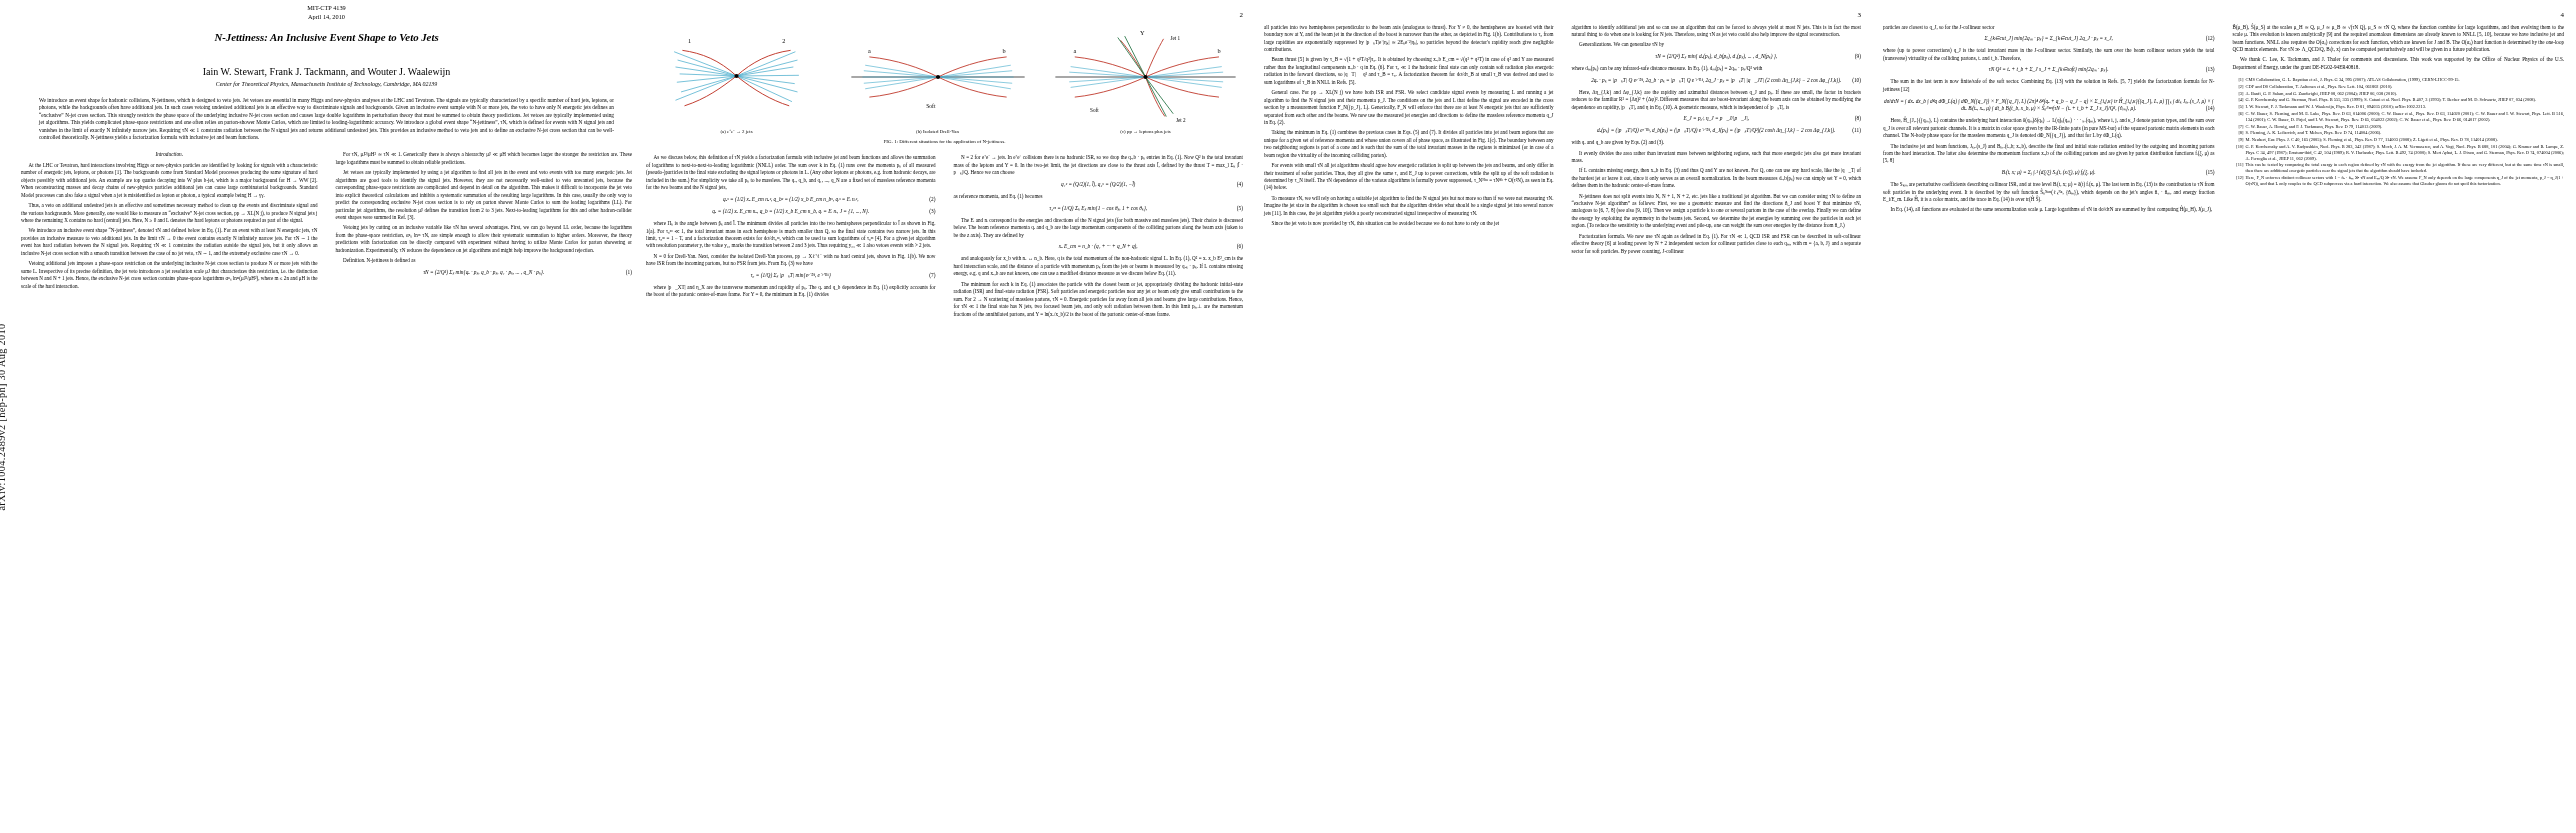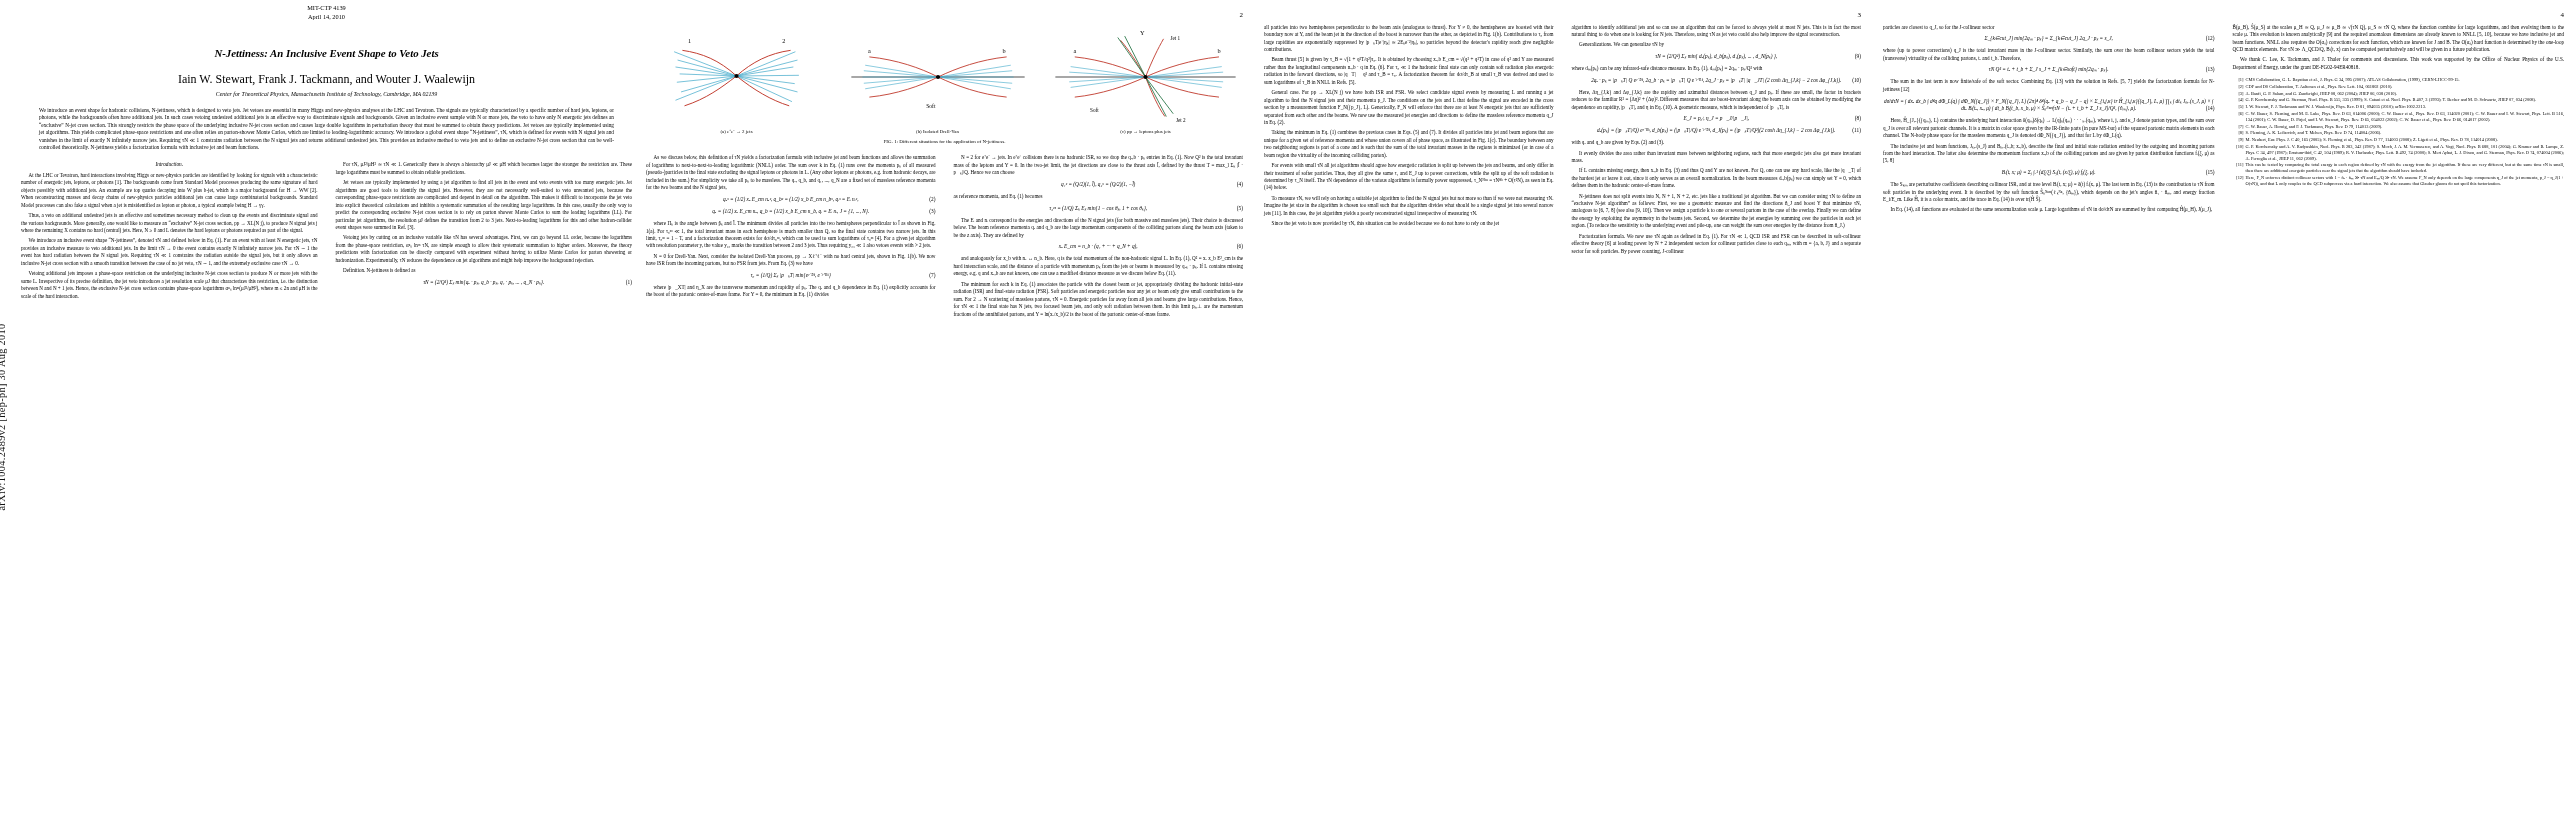--- a/index.html
+++ b/index.html
@@ -55,26 +55,26 @@
   .pg-num {
     position: absolute;
     top: 11px;
     font-size: 7px;
   }
   .title {
     text-align: center;
     font-size: 10.8px;
     font-weight: bold;
     font-style: italic;
-    margin-top: 26px;
+    margin-top: 10px;
   }
   .authors {
     text-align: center;
-    font-size: 12px;
-    margin-top: 13px;
+    font-size: 10px;
+    margin-top: 23px;
   }
   .affil {
     text-align: center;
     font-size: 5.9px;
     font-style: italic;
     margin-top: 2.8px;
     line-height: 1.4;
   }
   .abstract {
     font-size: 5.3px;

